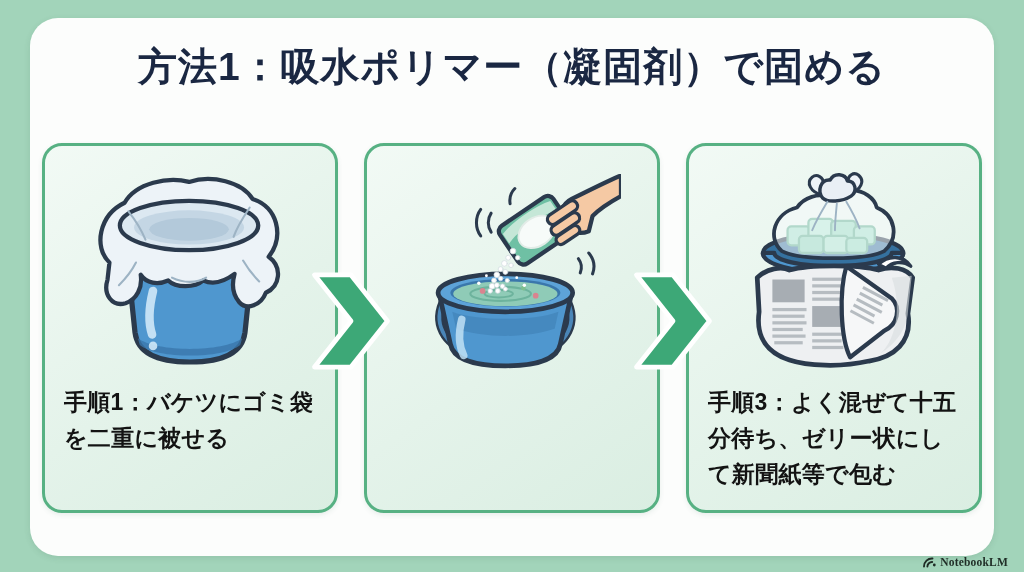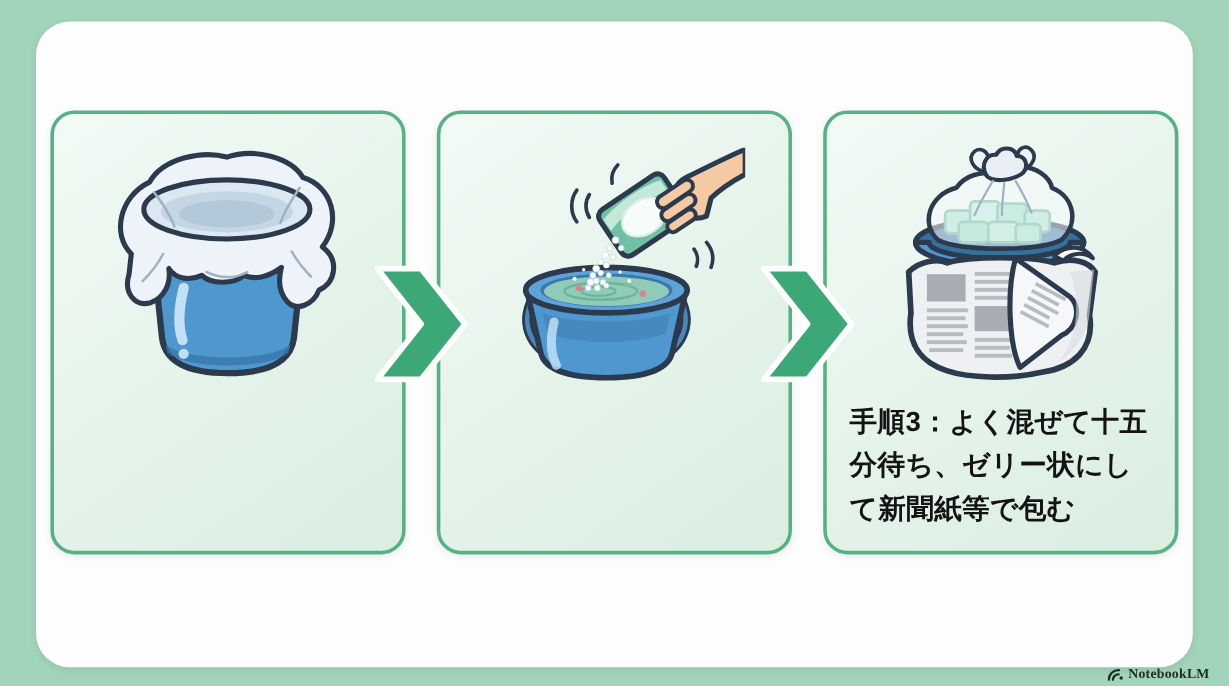--- a/index.html
+++ b/index.html
@@ -50,20 +50,21 @@
     color:#1f2d26;font-size:11.5px;font-weight:600;letter-spacing:.2px;font-family:Liberation Serif, serif;
   }
   .watermark svg{display:block;}
   svg .ol{stroke:var(--outline);}
 </style>
 </head>
 <body>
 
 <div class="stage">
   <div class="card">
+    <h1 class="title">方法1：吸水ポリマー（凝固剤）で固める</h1>
 
     <div class="steps-row">
 
       <div class="panel">
         <div class="illus">
           <svg viewBox="0 0 230 210" width="218" height="200">
             <g stroke-linejoin="round" stroke-linecap="round">
               <path class="ol" d="M50,103 C78,85 152,85 180,103 L173,170 C170,193 148,201 115,201 C82,201 60,193 57,170 Z" fill="#4f97cf" stroke-width="5.5"></path>
               <path d="M60,176 C80,191 150,191 170,176 L168,183 C150,198 80,198 62,183 Z" fill="#3a77ab" opacity="0.8"></path>
               <path d="M76,126 C71,146 71,160 75,172" stroke="#cfe8f7" stroke-width="9" fill="none" opacity="0.9"></path>
@@ -75,20 +76,21 @@
               <g stroke="#9db3c4" stroke-width="2.2" fill="none">
                 <path d="M50,42 C58,52 64,62 68,72"></path>
                 <path d="M178,38 C170,50 164,60 161,69"></path>
                 <path d="M40,120 C48,112 54,104 58,96"></path>
                 <path d="M188,116 C180,108 175,101 171,94"></path>
                 <path d="M96,112 C108,118 122,118 132,112"></path>
               </g>
             </g>
           </svg>
         </div>
+        <div class="caption">手順1：バケツにゴミ袋を二重に被せる</div>
       </div>
 
       <div class="arrow-gap">
         <svg viewBox="0 0 80 100">
           <polygon points="2,2 40,2 78,50 40,98 2,98 40,50" fill="#3da877" stroke="#ffffff" stroke-width="5" stroke-linejoin="round"></polygon>
         </svg>
       </div>
 
       <div class="panel">
         <div class="illus">

